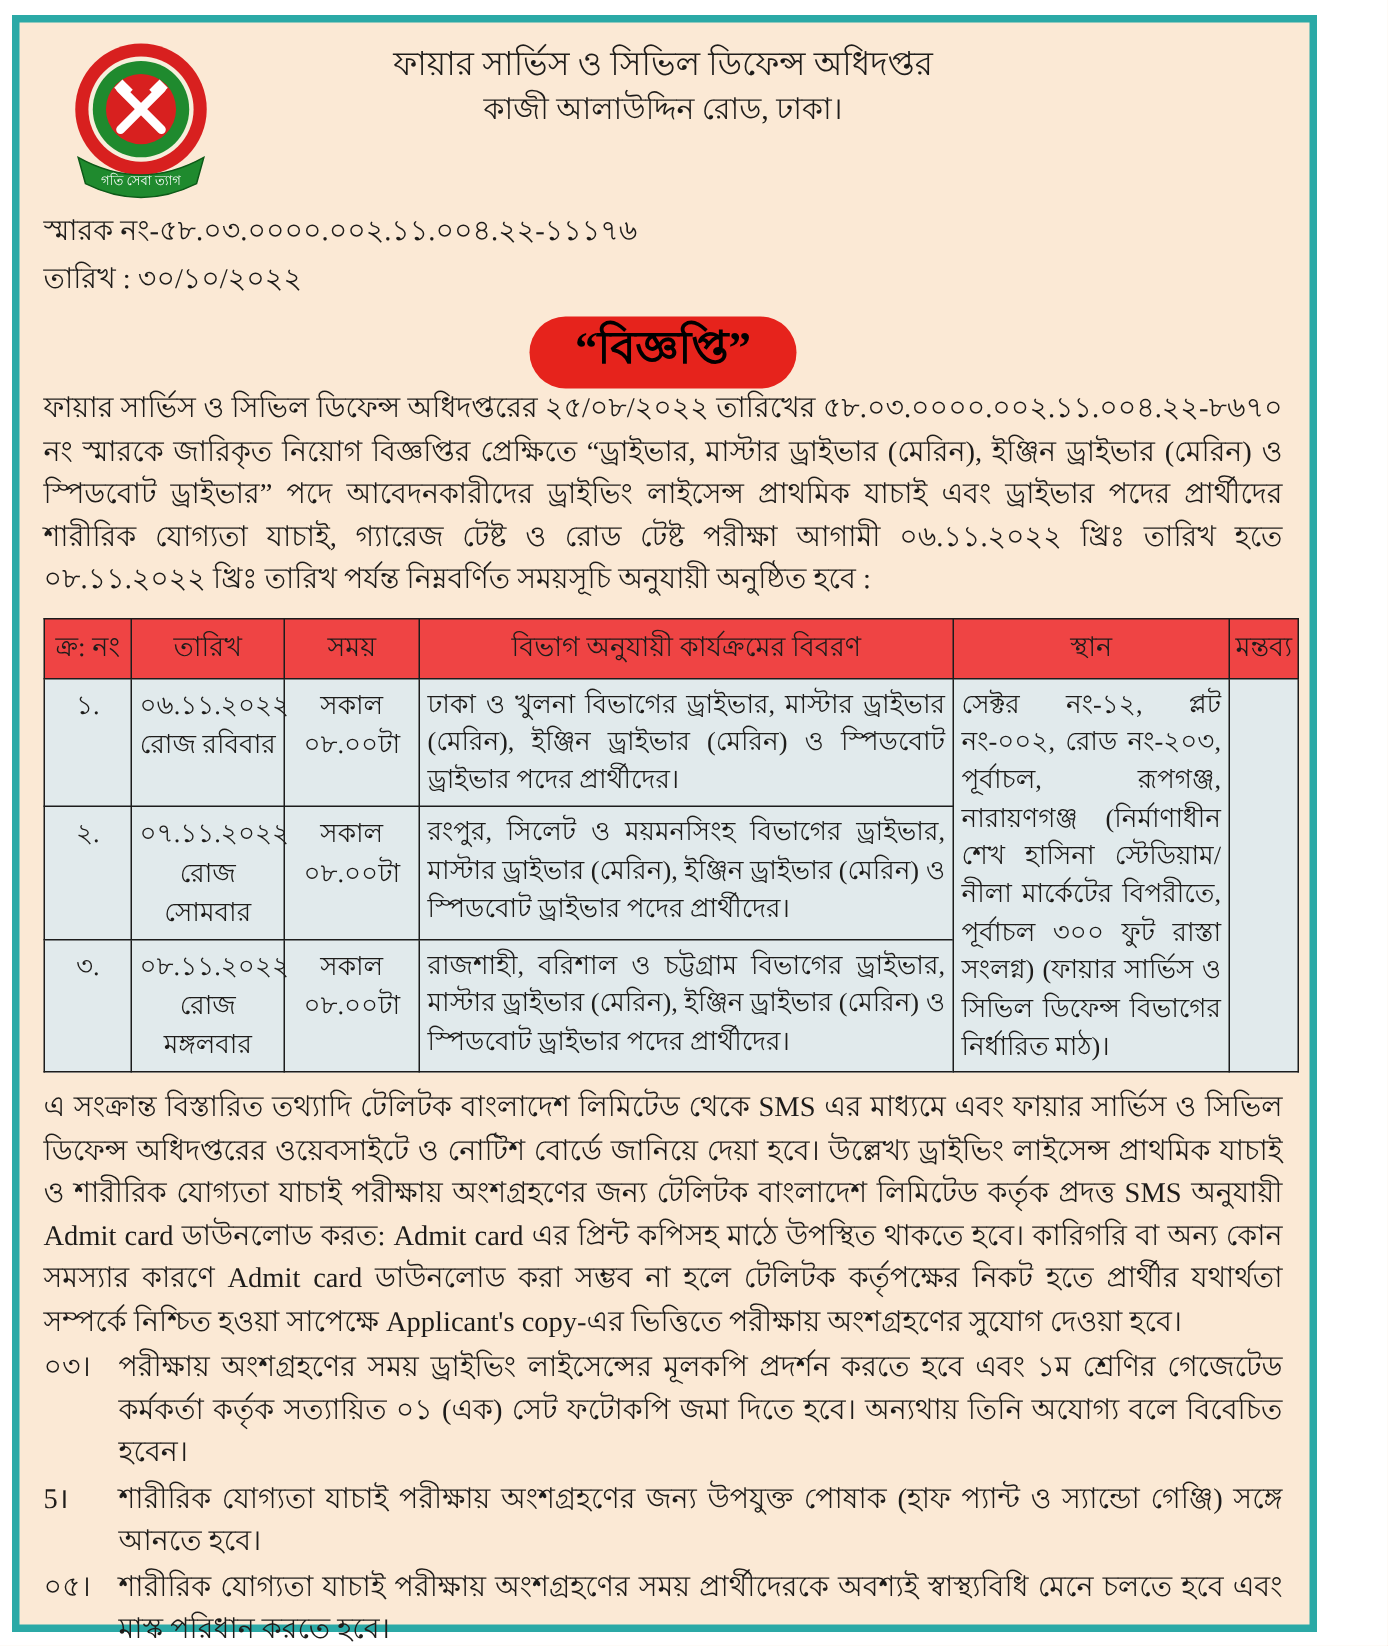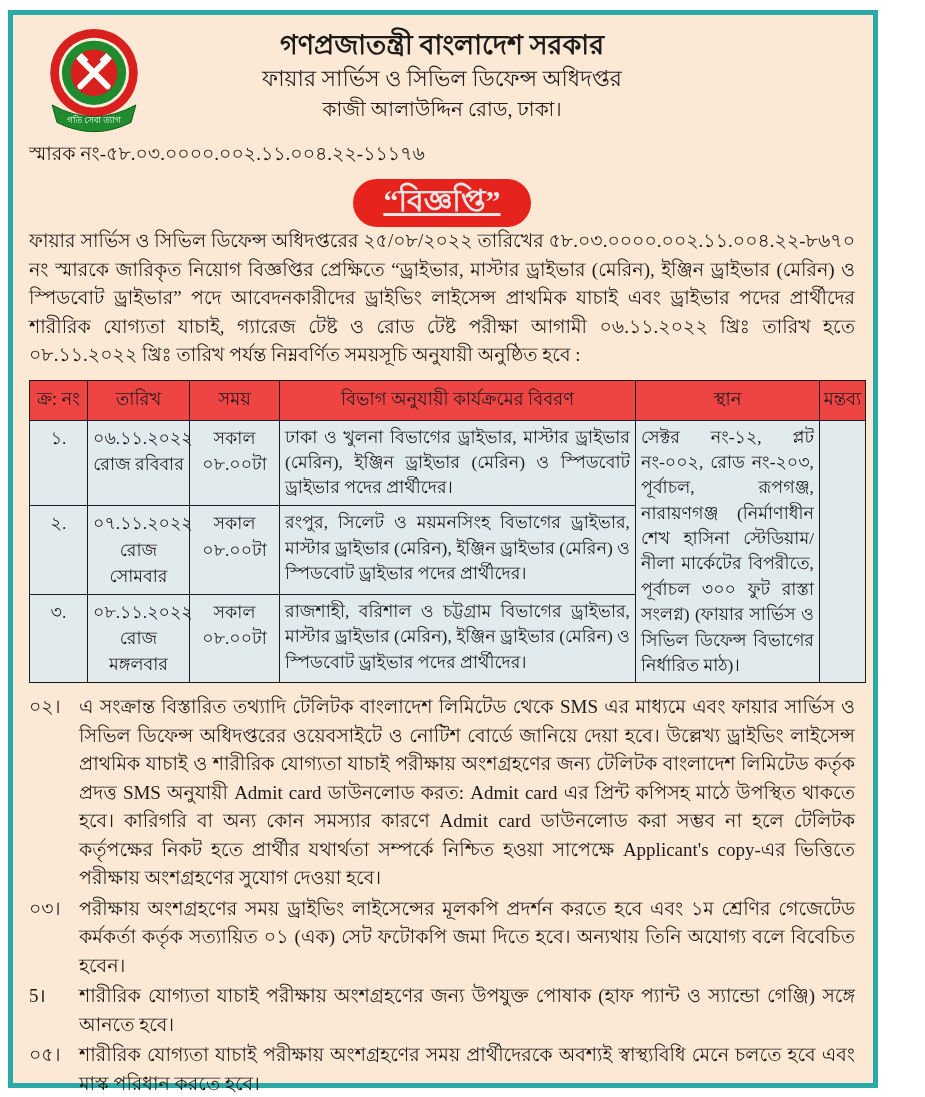--- a/index.html
+++ b/index.html
@@ -12,22 +12,22 @@
   .header { position:relative; height:98px; }
   .emblem { position:absolute; left:16px; top:2px; width:98px; height:112px; }
   .h-center { text-align:center; padding-top:2px; }
   .h-govt { font-size:27px; font-weight:bold; line-height:1.35; }
   .h-dept { font-size:22px; line-height:1.45; }
   .h-addr { font-size:20px; line-height:1.45; }
 
   .memo-row { display:flex; justify-content:space-between; margin-top:16px; font-size:19px;flex-direction:column; }
 
   .pill-wrap { text-align:center; margin-top:8px; }
-  .pill { display:inline-block; background:#e6231c; color:#e5e5e5; font-weight:bold;
-          font-size:30px; padding:4px 30px 8px 30px; border-radius:30px; line-height:1.2;text-decoration:underline; }
+  .pill { display:inline-block; background:#e6231c; color:#000000; font-weight:bold;
+          font-size:30px; padding:4px 30px 8px 30px; border-radius:30px; line-height:1.2; }
 
   .intro { font-size:19px; line-height:1.5; text-align:justify; }
 
   
   table.sched { border-collapse:collapse; margin-top:10px; width:836px; table-layout:fixed; }
   table.sched th, table.sched td { border:1.6px solid #1c1c1c; font-weight:normal; vertical-align:top; }
   table.sched th { font-size:18px; padding:4px 2px; vertical-align:middle; background:#ef4444; }
   table.sched td { font-size:17.5px; padding:4px 5px; background:#e1eaec; }
   td.c-sl { text-align:center; }
   td.c-date, td.c-time { text-align:center; line-height:1.5; }
@@ -57,28 +57,28 @@
         <g stroke="#ffffff" stroke-width="6" stroke-linecap="round">
           <line x1="36" y1="33" x2="64" y2="61"></line>
           <line x1="64" y1="33" x2="36" y2="61"></line>
         </g>
         <rect x="33" y="29" width="10" height="8" fill="#ffffff" transform="rotate(45 38 33)"></rect>
         <rect x="57" y="29" width="10" height="8" fill="#ffffff" transform="rotate(-45 62 33)"></rect>
         <path d="M7,80 Q50,104 93,80 L88,98 Q50,117 12,98 Z" fill="#1f8a2e" stroke="#0d5a18" stroke-width="1"></path>
         <text x="50" y="99" text-anchor="middle" font-size="9" fill="#ffffff">গতি সেবা ত্যাগ</text>
       </svg>
       <div class="h-center">
-        <div class="h-govt">গণপ্রজাতন্ত্রী বাংলাদেশ সরকার</div>
         <div class="h-dept">ফায়ার সার্ভিস ও সিভিল ডিফেন্স অধিদপ্তর</div>
         <div class="h-addr">কাজী আলাউদ্দিন রোড, ঢাকা।</div>
       </div>
     </div>
 
     <div class="memo-row">
       <span>স্মারক নং-৫৮.০৩.০০০০.০০২.১১.০০৪.২২-১১১৭৬</span>
+      <span>তারিখ : ৩০/১০/২০২২</span>
     </div>
 
     <div class="pill-wrap">
       <span class="pill">“বিজ্ঞপ্তি”</span>
     </div>
 
     <div class="intro">ফায়ার সার্ভিস ও সিভিল ডিফেন্স অধিদপ্তরের ২৫/০৮/২০২২ তারিখের ৫৮.০৩.০০০০.০০২.১১.০০৪.২২-৮৬৭০ নং স্মারকে জারিকৃত নিয়োগ বিজ্ঞপ্তির প্রেক্ষিতে “ড্রাইভার, মাস্টার ড্রাইভার (মেরিন), ইঞ্জিন ড্রাইভার (মেরিন) ও স্পিডবোট ড্রাইভার” পদে আবেদনকারীদের ড্রাইভিং লাইসেন্স প্রাথমিক যাচাই এবং ড্রাইভার পদের প্রার্থীদের শারীরিক যোগ্যতা যাচাই, গ্যারেজ টেষ্ট ও রোড টেষ্ট পরীক্ষা আগামী ০৬.১১.২০২২ খ্রিঃ তারিখ হতে ০৮.১১.২০২২ খ্রিঃ তারিখ পর্যন্ত  নিম্নবর্ণিত সময়সূচি অনুযায়ী অনুষ্ঠিত হবে :</div>
 
     <table class="sched">
       <colgroup>
@@ -134,21 +134,20 @@
           <div>সকাল</div>
               <div>০৮.০০টা</div>
         </td>
         <td class="c-desc">রাজশাহী, বরিশাল ও চট্টগ্রাম বিভাগের ড্রাইভার, মাস্টার ড্রাইভার (মেরিন), ইঞ্জিন ড্রাইভার (মেরিন) ও স্পিডবোট ড্রাইভার পদের প্রার্থীদের।</td>
       </tr>
     </tbody>
       </table>
 
     <div class="paras">
       <div class="para">
-        <span class="pnum">০২।</span>
         <span class="ptext">এ সংক্রান্ত বিস্তারিত তথ্যাদি টেলিটক বাংলাদেশ লিমিটেড থেকে SMS এর মাধ্যমে এবং ফায়ার সার্ভিস ও সিভিল ডিফেন্স অধিদপ্তরের ওয়েবসাইটে ও নোটিশ বোর্ডে জানিয়ে দেয়া হবে। উল্লেখ্য ড্রাইভিং লাইসেন্স প্রাথমিক যাচাই ও শারীরিক যোগ্যতা যাচাই পরীক্ষায় অংশগ্রহণের জন্য টেলিটক বাংলাদেশ লিমিটেড কর্তৃক প্রদত্ত SMS অনুযায়ী Admit card ডাউনলোড করত: Admit card এর প্রিন্ট কপিসহ মাঠে উপস্থিত থাকতে হবে। কারিগরি বা অন্য কোন সমস্যার কারণে Admit card ডাউনলোড করা সম্ভব না হলে টেলিটক কর্তৃপক্ষের নিকট হতে প্রার্থীর যথার্থতা সম্পর্কে নিশ্চিত হওয়া সাপেক্ষে Applicant's copy-এর ভিত্তিতে পরীক্ষায় অংশগ্রহণের সুযোগ দেওয়া হবে।</span>
       </div>
       <div class="para">
         <span class="pnum">০৩।</span>
         <span class="ptext">পরীক্ষায় অংশগ্রহণের সময় ড্রাইভিং লাইসেন্সের মূলকপি প্রদর্শন করতে হবে এবং ১ম শ্রেণির গেজেটেড কর্মকর্তা কর্তৃক সত্যায়িত ০১ (এক) সেট ফটোকপি জমা দিতে হবে। অন্যথায় তিনি অযোগ্য বলে বিবেচিত হবেন।</span>
       </div>
       <div class="para">
         <span class="pnum">5।</span>
         <span class="ptext">শারীরিক যোগ্যতা যাচাই পরীক্ষায় অংশগ্রহণের জন্য উপযুক্ত পোষাক (হাফ প্যান্ট ও স্যান্ডো গেঞ্জি) সঙ্গে আনতে হবে।</span>
       </div>

